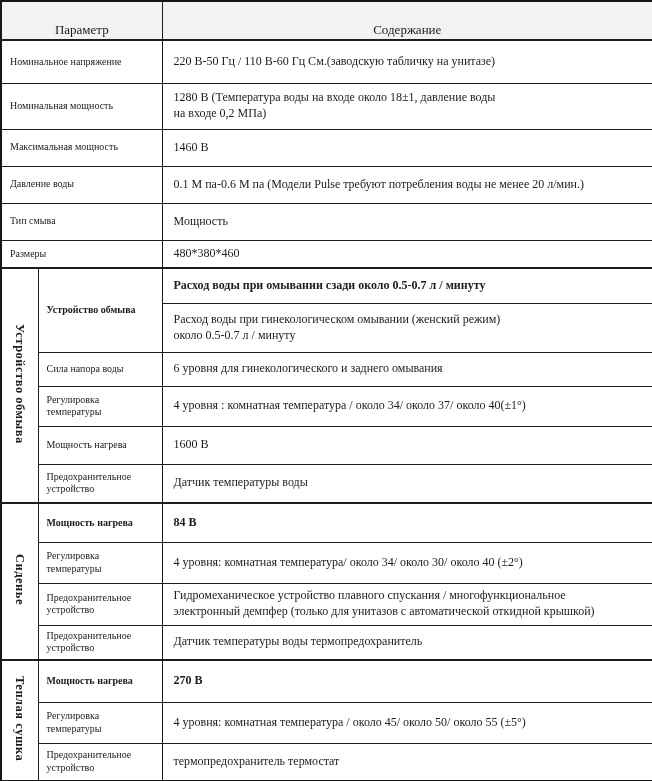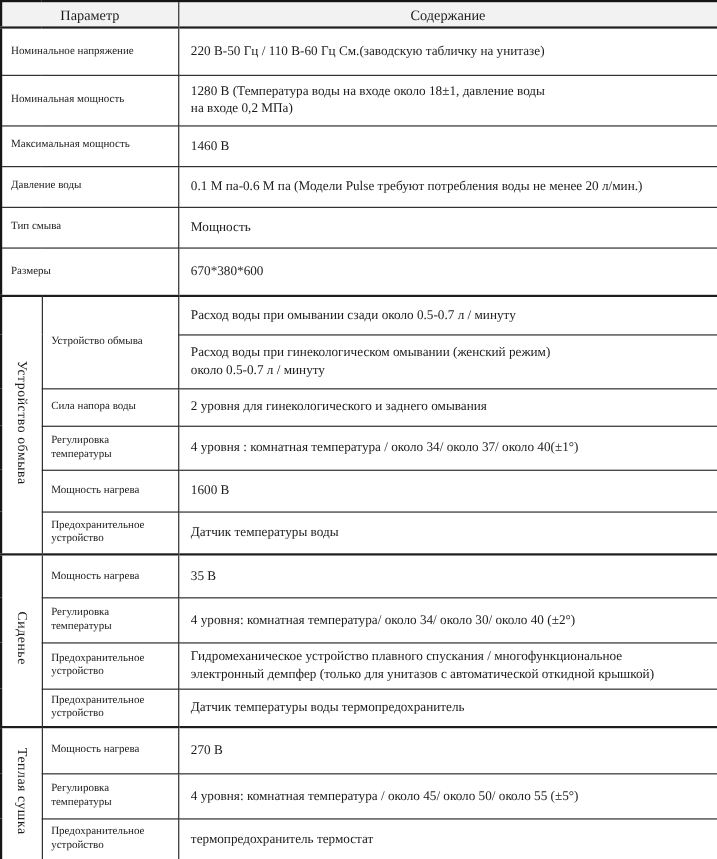--- a/index.html
+++ b/index.html
@@ -15,24 +15,24 @@
     border:1.5px solid #1d1d1d;
     vertical-align:middle;
     overflow:hidden;
   }
   th{
     font-weight:normal;
     font-size:13px;
     background:#f2f2f2;
     text-align:center;
     vertical-align:top;
-    padding-top:4px;
+    padding-top:20px;
     border-bottom-width:2.5px;
   }
-  tr.sect > td{border-top-width:2.5px;}
+  tr.sect > td{border-top-width:2.5px;font-weight:bold;}
   td.param{
     padding:2px 6px 2px 8px;
     font-size:10px;
     white-space:pre-line;
     line-height:1.25;
     margin-left:32px;
   }
   td.content{
     padding:3px 8px 3px 11px;
     font-size:12px;
@@ -84,39 +84,39 @@
       <td class="content">1460  В</td>
     </tr>
     <tr style="height:37px">
       <td class="param" colspan="2">Давление воды</td>
       <td class="content">0.1 М па-0.6 М па  (Модели Pulse требуют потребления воды не менее 20 л/мин.)</td>
     </tr>
     <tr style="height:37px">
       <td class="param" colspan="2">Тип смыва</td>
       <td class="content">Мощность</td>
     </tr>
-    <tr style="height:44px">
+    <tr style="height:28px">
       <td class="param" colspan="2">Размеры</td>
-      <td class="content">670*380*600</td>
+      <td class="content">480*380*460</td>
     </tr>
 
     <tr class="sect" style="height:35px">
       <td class="gcell" rowspan="6">
         <span class="vtext">Устройство обмыва</span>
       </td>
       <td class="param" rowspan="2">Устройство обмыва</td>
       <td class="content">Расход воды при омывании сзади около 0.5-0.7 л / минуту</td>
     </tr>
     <tr style="height:49px">
       <td class="content">Расход воды при гинекологическом омывании (женский режим)
 около 0.5-0.7 л / минуту</td>
     </tr>
     <tr style="height:34px">
       <td class="param">Сила напора воды</td>
-      <td class="content">2 уровня для гинекологического и заднего омывания</td>
+      <td class="content">6 уровня для гинекологического и заднего омывания</td>
     </tr>
     <tr style="height:40px">
       <td class="param">Регулировка
 температуры</td>
       <td class="content">4 уровня : комнатная температура / около 34/ около 37/ около 40(±1°)</td>
     </tr>
     <tr style="height:38px">
       <td class="param">Мощность нагрева</td>
       <td class="content">1600  В</td>
     </tr>
@@ -124,21 +124,21 @@
       <td class="param">Предохранительное
 устройство</td>
       <td class="content">Датчик температуры воды</td>
     </tr>
 
     <tr class="sect" style="height:39px">
       <td class="gcell" rowspan="4">
         <span class="vtext">Сиденье</span>
       </td>
       <td class="param">Мощность нагрева</td>
-      <td class="content">35 В</td>
+      <td class="content">84 В</td>
     </tr>
     <tr style="height:41px">
       <td class="param">Регулировка
 температуры</td>
       <td class="content">4 уровня: комнатная температура/ около 34/ около 30/ около 40 (±2°)</td>
     </tr>
     <tr style="height:42px">
       <td class="param">Предохранительное
 устройство</td>
       <td class="content">Гидромеханическое устройство плавного спускания / многофункциональное

